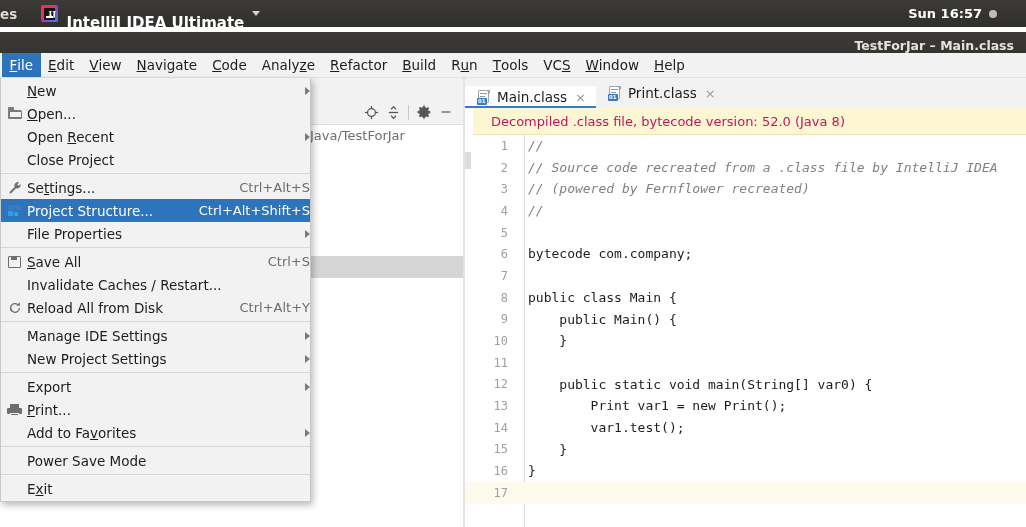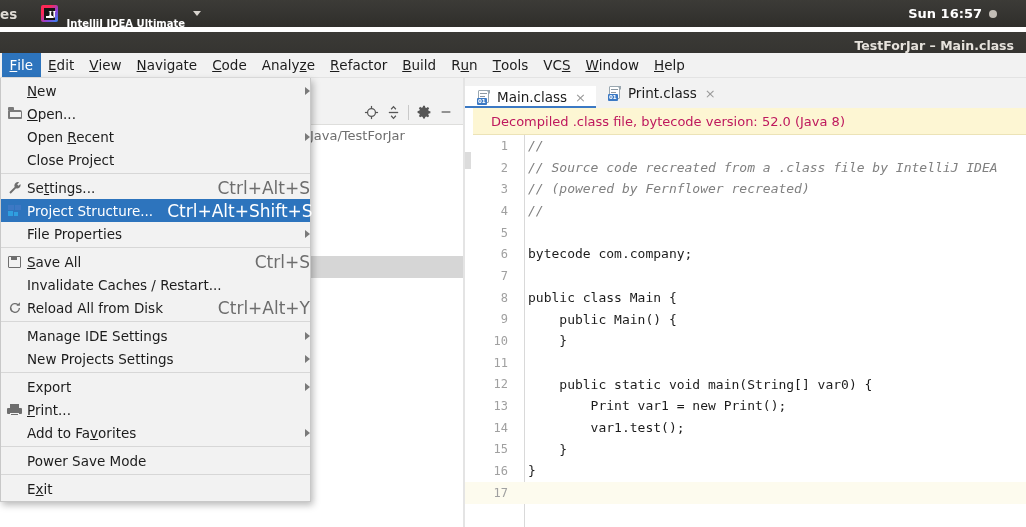--- a/index.html
+++ b/index.html
@@ -37,21 +37,21 @@
   }
   .jb-logo::before {
     content: ""; position: absolute; left: 5px; top: 11px;
     width: 7px; height: 1.6px; background: #ffffff; z-index: 3;
   }
   .jb-j {
     position: absolute; left: 8px; top: 4px; z-index: 3;
     color: #ffffff; font-size: 8px; font-weight: bold;
     font-family: "DejaVu Serif", "Liberation Serif", serif; line-height: 8px;
   }
-  .os-appname { color: #ffffff; font-size: 10px; font-weight: bold; margin-top: 19px; }
+  .os-appname { color: #ffffff; font-size: 15px; font-weight: bold; margin-top: 19px; }
   .os-caret {
     margin-left: 8px; width: 0; height: 0;
     border-left: 4.5px solid transparent; border-right: 4.5px solid transparent;
     border-top: 5px solid #d8d4ce; display: inline-block;
   }
   .os-right {
     position: absolute; right: 0; top: 0; height: 27px;
     display: flex; align-items: center; padding-right: 29px; text-align: right;
   }
   .os-clock { color: #ffffff; font-size: 13px; font-weight: bold; }
@@ -225,21 +225,21 @@
   }
   .mi {
     position: relative; height: 23px; display: flex; align-items: center;
     font-size: 13.5px; color: #1c1c1c; cursor: default;
     padding-left: 26px; padding-right: 0;
   }
   .mi.sel { background: #2d74bd; color: #ffffff; }
   .mi-label { flex: 1; white-space: nowrap; }
   .mi-label .mn { text-decoration: underline; text-underline-offset: 1px; }
   .mi-accel {
-    font-size: 17px; color: #6d6d6d; white-space: nowrap;
+    font-size: 13px; color: #6d6d6d; white-space: nowrap;
     padding-left: 14px;
   }
   .mi.sel .mi-accel { color: #ffffff; }
   .mi-arrow {
     width: 0; height: 0; margin-left: 10px;
     border-top: 4px solid transparent; border-bottom: 4px solid transparent;
     border-left: 5px solid #7a7a7a;
   }
   .mi-icon {
     position: absolute; left: 6px; top: 50%; transform: translateY(-50%);
@@ -546,21 +546,21 @@
         </span>
         <span class="mi-label">Reload All from Disk</span>
         <span class="mi-accel">Ctrl+Alt+Y</span>
       </div>
       <div class="msep"></div>
       <div class="mi">
         <span class="mi-label">Manage IDE Settings</span>
         <span class="mi-arrow"></span>
       </div>
       <div class="mi">
-        <span class="mi-label">New Projects Settings</span>
+        <span class="mi-label">New Project Settings</span>
         <span class="mi-arrow"></span>
       </div>
       <div class="msep"></div>
       <div class="mi">
         <span class="mi-label">Export</span>
         <span class="mi-arrow"></span>
       </div>
       <div class="mi">
         <span class="mi-icon">
           <span class="ic-printer">

